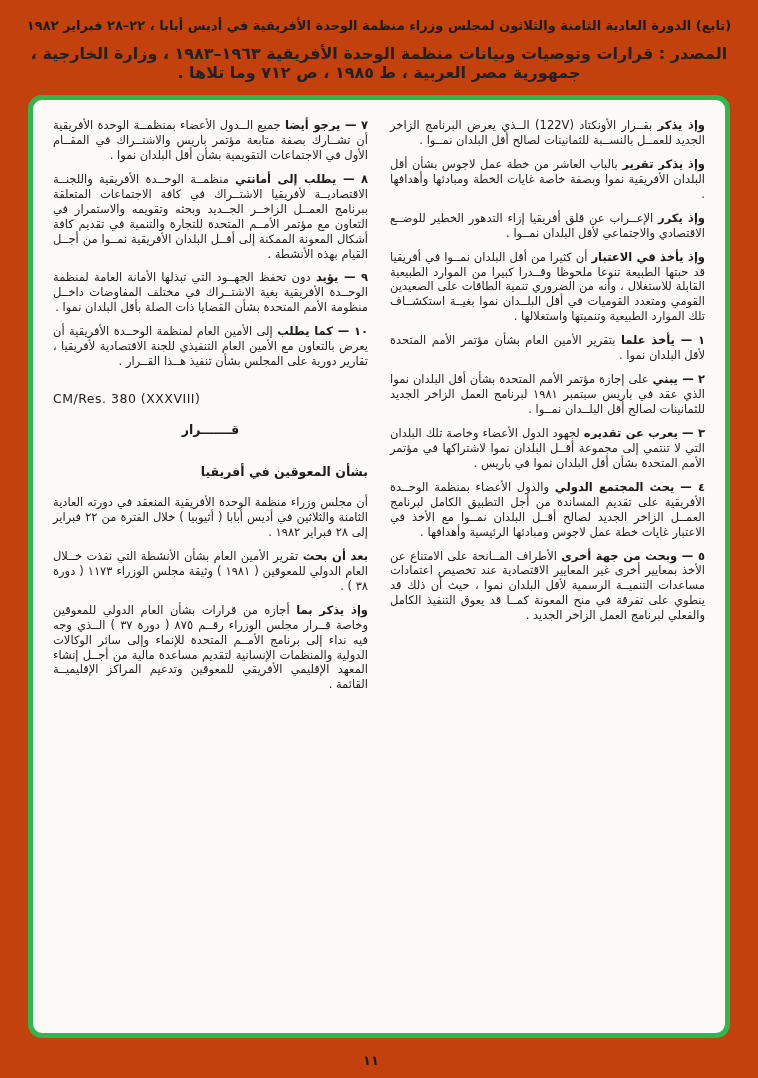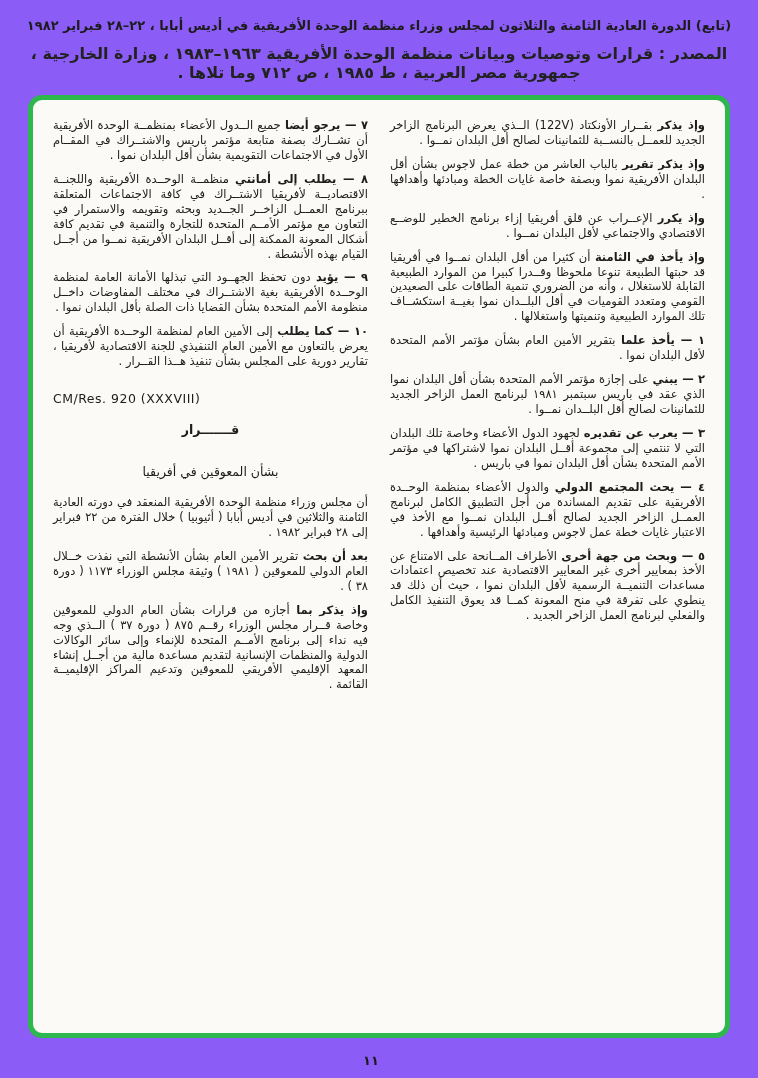--- a/index.html
+++ b/index.html
@@ -1,20 +1,20 @@
 <!DOCTYPE html>
 <html lang="ar" dir="rtl"><head>
 <meta charset="utf-8">
 <style>
   html,body{margin:0;padding:0;background:#d9d8d3;}
   .page{
     position:relative;
     width:758px;height:1078px;
     margin:0 auto;
-    background:#8b5cf6;
+    background:#c2410c;
     font-family:"DejaVu Sans",sans-serif;
     color:#1c1c1c;
     overflow:hidden;
     direction:rtl;
   }
   .header{
     position:absolute;top:16px;right:20px;left:20px;
     text-align:center;
   }
   .header .title{
@@ -54,22 +54,22 @@
     margin:22px 0 16px 0;
     letter-spacing:0.5px;
   }
   .res-kind{
     text-align:center;
     font-weight:bold;
     font-size:12.5px;
     margin:0 0 27px 0;
   }
   .res-title{
-    text-align:center;
-    font-weight:normal;
+    text-align:right;
+    font-weight:bold;
     font-size:12.5px;
     margin:0 0 16px 0;
   }
   .page-number{
     position:absolute;
     bottom:10px;left:0;right:16px;
     text-align:center;
     font-size:13px;
     font-weight:bold;
   }
@@ -82,36 +82,36 @@
   <div class="header">
     <div class="title">(تابع) الدورة العادية الثامنة والثلاثون لمجلس وزراء منظمة الوحدة الأفريقية في أديس أبابا ، ٢٢–٢٨ فبراير ١٩٨٢</div>
     <div class="source">المصدر : قرارات وتوصيات وبيانات منظمة الوحدة الأفريقية ١٩٦٣–١٩٨٣ ، وزارة الخارجية ، جمهورية مصر العربية ، ط ١٩٨٥ ، ص ٧١٢ وما تلاها .</div>
   </div>
 
   <div class="frame">
 
     <div class="col">
       <p class="para"><b class="lead">وإذ يذكر</b> <span>بقــرار الأونكتاد (122V) الــذي يعرض البرنامج الزاخر الجديد للعمــل بالنســبة للثمانينات لصالح أقل البلدان نمــوا .</span></p>
       <p class="para"><b class="lead">وإذ يذكر تقرير</b> <span>بالباب العاشر من خطة عمل لاجوس بشأن أقل البلدان الأفريقية نموا وبصفة خاصة غايات الخطة ومبادئها وأهدافها .</span></p>
-      <p class="para"><b class="lead">وإذ يكرر</b> <span>الإعــراب عن قلق أفريقيا إزاء برنامج الخطير للوضــع الاقتصادي والاجتماعي لأقل البلدان نمــوا .</span></p>
-      <p class="para"><b class="lead">وإذ يأخذ في الثامنة</b> <span>أن كثيرا من أقل البلدان نمــوا في أفريقيا قد حبتها الطبيعة تنوعا ملحوظا وقــدرا كبيرا من الموارد الطبيعية القابلة للاستغلال ، وأنه من الضروري تنمية الطاقات على الصعيدين القومي ومتعدد القوميات في أقل البلــدان نموا بغيــة استكشــاف تلك الموارد الطبيعية وتنميتها واستغلالها .</span></p>
+      <p class="para"><b class="lead">وإذ يكرر</b> <span>الإعــراب عن قلق أفريقيا إزاء التدهور الخطير للوضــع الاقتصادي والاجتماعي لأقل البلدان نمــوا .</span></p>
+      <p class="para"><b class="lead">وإذ يأخذ في الاعتبار</b> <span>أن كثيرا من أقل البلدان نمــوا في أفريقيا قد حبتها الطبيعة تنوعا ملحوظا وقــدرا كبيرا من الموارد الطبيعية القابلة للاستغلال ، وأنه من الضروري تنمية الطاقات على الصعيدين القومي ومتعدد القوميات في أقل البلــدان نموا بغيــة استكشــاف تلك الموارد الطبيعية وتنميتها واستغلالها .</span></p>
       <p class="para"><b class="lead">١ — يأخذ علما</b> <span>بتقرير الأمين العام بشأن مؤتمر الأمم المتحدة لأقل البلدان نموا .</span></p>
       <p class="para"><b class="lead">٢ — يبني</b> <span>على إجازة مؤتمر الأمم المتحدة بشأن أقل البلدان نموا الذي عقد في باريس سبتمبر ١٩٨١ لبرنامج العمل الزاخر الجديد للثمانينات لصالح أقل البلــدان نمــوا .</span></p>
       <p class="para"><b class="lead">٣ — يعرب عن تقديره</b> <span>لجهود الدول الأعضاء وخاصة تلك البلدان التي لا تنتمي إلى مجموعة أقــل البلدان نموا لاشتراكها في مؤتمر الأمم المتحدة بشأن أقل البلدان نموا في باريس .</span></p>
       <p class="para"><b class="lead">٤ — يحث المجتمع الدولي</b> <span>والدول الأعضاء بمنظمة الوحــدة الأفريقية على تقديم المساندة من أجل التطبيق الكامل لبرنامج العمــل الزاخر الجديد لصالح أقــل البلدان نمــوا مع الأخذ في الاعتبار غايات خطة عمل لاجوس ومبادئها الرئيسية وأهدافها .</span></p>
       <p class="para"><b class="lead">٥ — وبحث من جهة أخرى</b> <span>الأطراف المــانحة على الامتناع عن الأخذ بمعايير أخرى غير المعايير الاقتصادية عند تخصيص اعتمادات مساعدات التنميــة الرسمية لأقل البلدان نموا ، حيث أن ذلك قد ينطوي على تفرقة في منح المعونة كمــا قد يعوق التنفيذ الكامل والفعلي لبرنامج العمل الزاخر الجديد .</span></p>
     </div>
 
     <div class="col">
       <p class="para"><b class="lead">٧ — يرجو أيضا</b> <span>جميع الــدول الأعضاء بمنظمــة الوحدة الأفريقية أن تشــارك بصفة متابعة مؤتمر باريس والاشتــراك في المقــام الأول في الاجتماعات التقويمية بشأن أقل البلدان نموا .</span></p>
       <p class="para"><b class="lead">٨ — يطلب إلى أمانتي</b> <span>منظمــة الوحــدة الأفريقية واللجنــة الاقتصاديــة لأفريقيا الاشتــراك في كافة الاجتماعات المتعلقة ببرنامج العمــل الزاخــر الجــديد وبحثه وتقويمه والاستمرار في التعاون مع مؤتمر الأمــم المتحدة للتجارة والتنمية في تقديم كافة أشكال المعونة الممكنة إلى أقــل البلدان الأفريقية نمــوا من أجــل القيام بهذه الأنشطة .</span></p>
       <p class="para"><b class="lead">٩ — يؤيد</b> <span>دون تحفظ الجهــود التي تبذلها الأمانة العامة لمنظمة الوحــدة الأفريقية بغية الاشتــراك في مختلف المفاوضات داخــل منظومة الأمم المتحدة بشأن القضايا ذات الصلة بأقل البلدان نموا .</span></p>
       <p class="para"><b class="lead">١٠ — كما يطلب</b> <span>إلى الأمين العام لمنظمة الوحــدة الأفريقية أن يعرض بالتعاون مع الأمين العام التنفيذي للجنة الاقتصادية لأفريقيا ، تقارير دورية على المجلس بشأن تنفيذ هــذا القــرار .</span></p>
 
-      <p class="res-ref">CM/Res. 920 (XXXVIII)</p>
+      <p class="res-ref">CM/Res. 380 (XXXVIII)</p>
       <p class="res-kind">قـــــــرار</p>
       <p class="res-title">بشأن المعوقين في أفريقيا</p>
 
       <p class="para"><b class="lead"></b> <span>أن مجلس وزراء منظمة الوحدة الأفريقية المنعقد في دورته العادية الثامنة والثلاثين في أديس أبابا ( أثيوبيا ) خلال الفترة من ٢٢ فبراير إلى ٢٨ فبراير ١٩٨٢ .</span></p>
       <p class="para"><b class="lead">بعد أن بحث</b> <span>تقرير الأمين العام بشأن الأنشطة التي نفذت خــلال العام الدولي للمعوقين ( ١٩٨١ ) وثيقة مجلس الوزراء ١١٧٣ ( دورة ٣٨ ) .</span></p>
       <p class="para"><b class="lead">وإذ يذكر بما</b> <span>أجازه من قرارات بشأن العام الدولي للمعوقين وخاصة قــرار مجلس الوزراء رقــم ٨٧٥ ( دورة ٣٧ ) الــذي وجه فيه نداء إلى برنامج الأمــم المتحدة للإنماء وإلى سائر الوكالات الدولية والمنظمات الإنسانية لتقديم مساعدة مالية من أجــل إنشاء المعهد الإقليمي الأفريقي للمعوقين وتدعيم المراكز الإقليميــة القائمة .</span></p>
     </div>
 
   </div>
 

